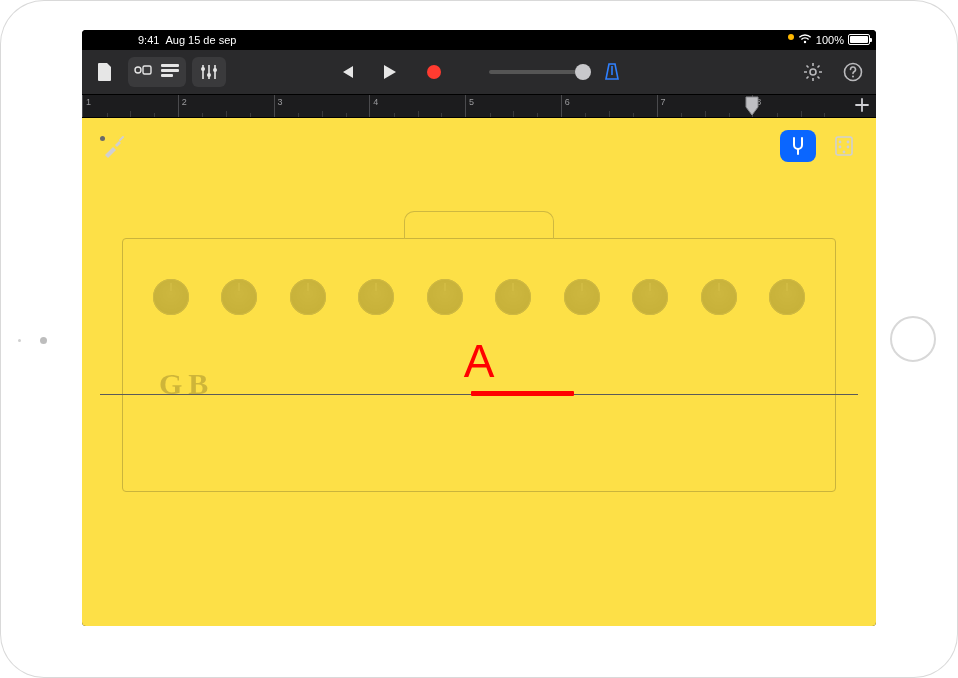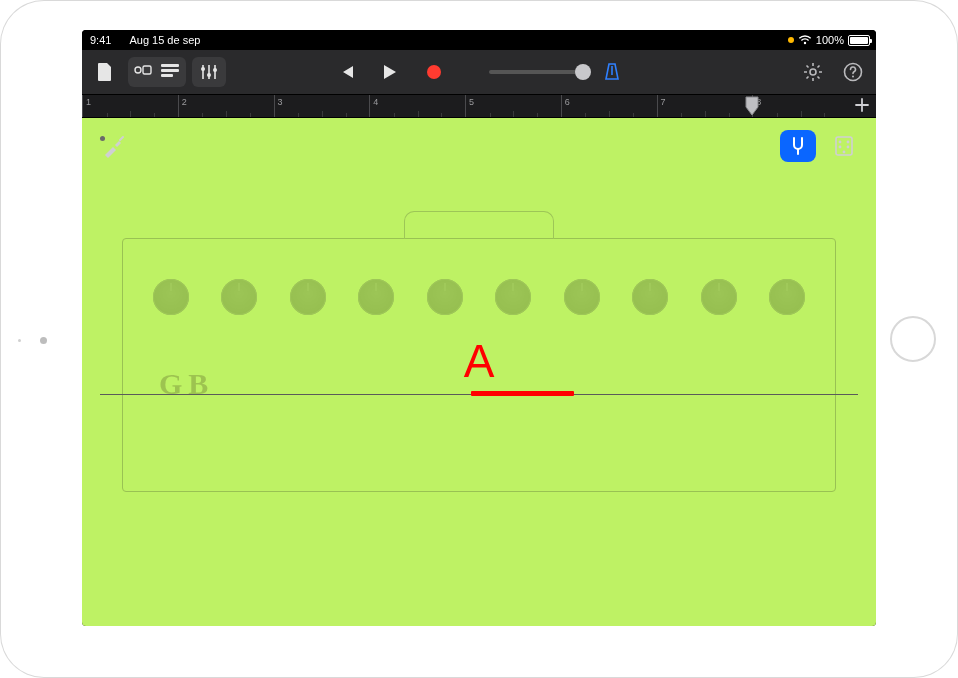--- a/index.html
+++ b/index.html
@@ -60,22 +60,22 @@
     height: 20px;
     display: flex;
     align-items: center;
     justify-content: space-between;
     padding: 0 6px 0 8px;
     color: #fff;
     font-size: 11px;
     font-weight: 500;
     background: #000;
   }
-  .status-left { display: flex; align-items: flex-start; gap: 18px; }
-  .status-right { display: flex; align-items: center; gap: 4px; }
+  .status-left { display: flex; align-items: flex-start; gap: 6px; margin-left: 48px; }
+  .status-right { display: flex; gap: 4px; }
   .loc-dot { width: 6px; height: 6px; border-radius: 50%; background: #ffb800; }
   .wifi { width: 14px; height: 10px; position: relative; }
   .wifi svg { display:block }
   .battery {
     width: 22px; height: 11px;
     border: 1px solid #fff;
     border-radius: 2px;
     position: relative;
   }
   .battery:after {
@@ -174,21 +174,21 @@
     display:flex; align-items:center; justify-content:center;
     color:#cfcfd3;
     font-size:16px;
   }
 
   
   .canvas-area {
     position:absolute;
     left:0; right:0;
     top:88px; bottom:0;
-    background:#bef264;
+    background:#fde047;
   }
   .top-left-btn {
     position:absolute;
     left:14px; top:14px;
     width:38px; height:30px;
     display:flex; align-items:center; justify-content:center;
     color:#cfcfd3;
   }
   .top-left-btn .live-dot{
     position:absolute;

